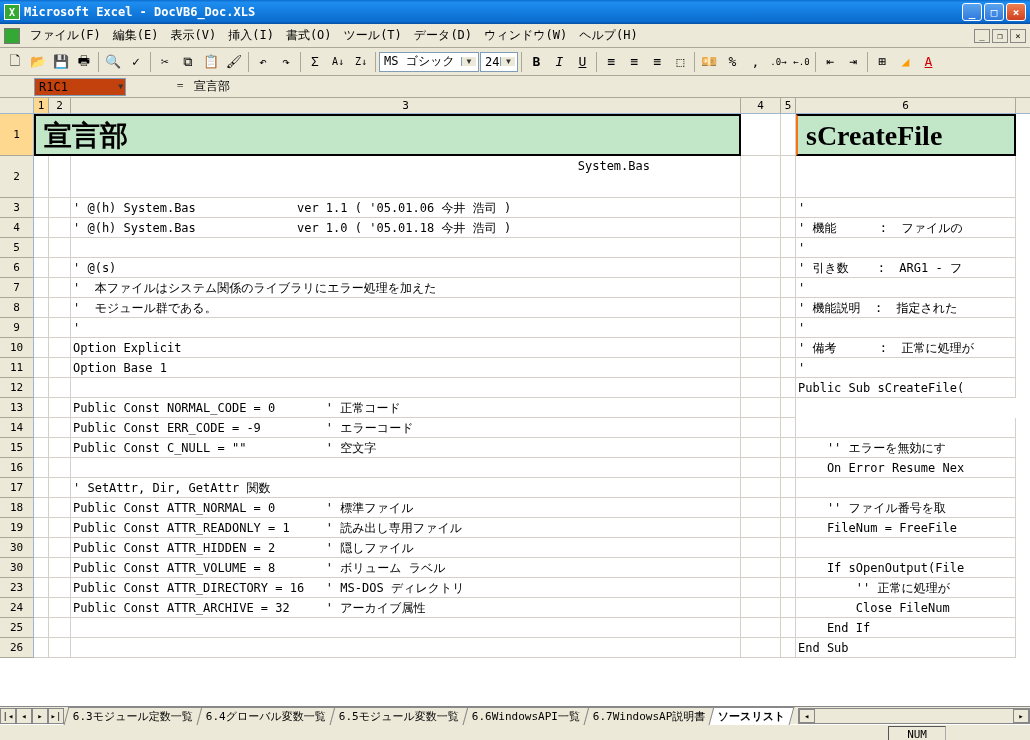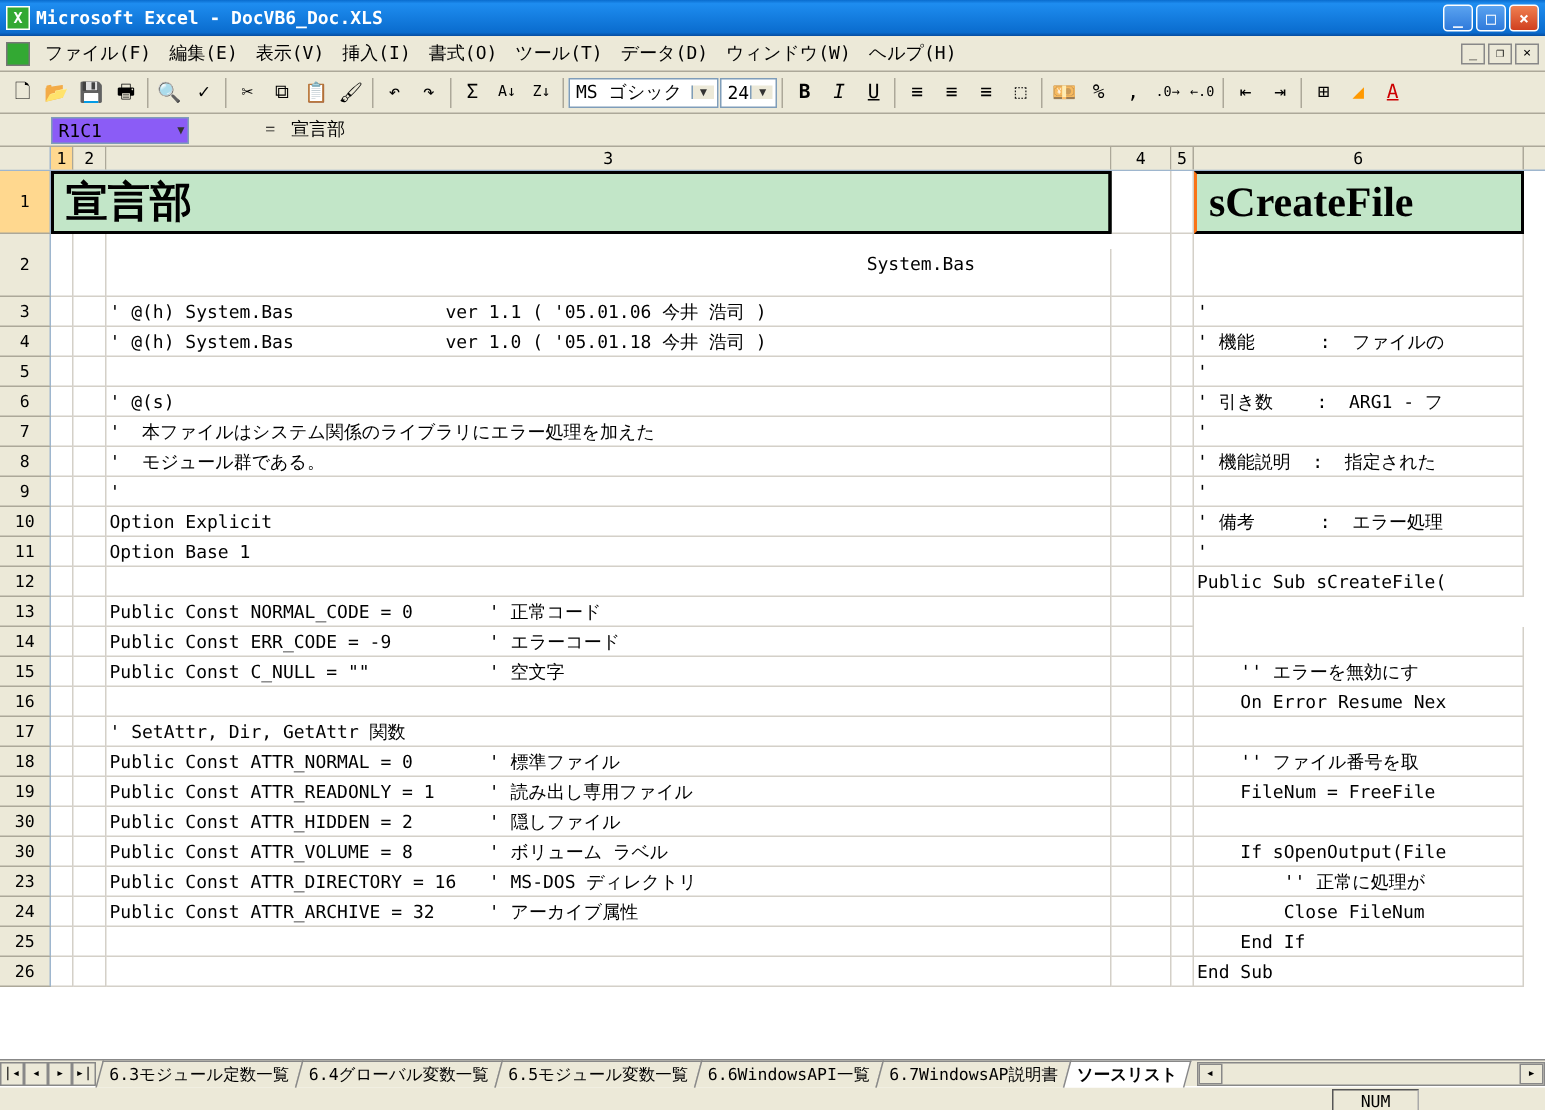--- a/index.html
+++ b/index.html
@@ -15,21 +15,21 @@
   .menubar .item{padding:2px 6px;cursor:default;}
   .docbtns{margin-left:auto;display:flex;gap:2px;}
   .docbtn{width:16px;height:14px;border:1px solid #888;background:#ece9d8;display:flex;align-items:center;justify-content:center;font-size:9px;}
   .toolbar{background:#ece9d8;border-bottom:1px solid #aca899;height:28px;display:flex;align-items:center;padding:0 4px;gap:1px;}
   .tbtn{width:22px;height:22px;display:flex;align-items:center;justify-content:center;font-size:13px;cursor:default;}
   .tsep{width:1px;height:20px;background:#aca899;margin:0 2px;}
   .font-sel{height:20px;border:1px solid #7f9db9;background:#fff;padding:0 18px 0 4px;font-family:"MS UI Gothic";font-size:12px;position:relative;min-width:100px;display:flex;align-items:center;}
   .font-sel::after{content:"▼";position:absolute;right:2px;font-size:8px;color:#333;background:#ece9d8;width:14px;text-align:center;border-left:1px solid #7f9db9;}
   .size-sel{min-width:36px;}
   .formula-bar{background:#ece9d8;border-bottom:1px solid #aca899;height:22px;display:flex;align-items:center;}
-  .name-box{width:92px;height:18px;background:#8b5cf6;border:1px solid #7f9db9;margin-left:34px;padding:0 4px;display:flex;align-items:center;position:relative;}
+  .name-box{width:92px;height:18px;background:#c2410c;border:1px solid #7f9db9;margin-left:34px;padding:0 4px;display:flex;align-items:center;position:relative;}
   .name-box::after{content:"▼";position:absolute;right:2px;font-size:8px;color:#333;}
   .fx{margin-left:50px;font-style:italic;font-family:serif;}
   .fval{margin-left:10px;}
   .grid-wrap{position:relative;height:608px;background:#fff;}
   .col-hdr-row{display:flex;height:16px;background:#ece9d8;border-bottom:1px solid #9eb6ce;}
   .corner{width:34px;border-right:1px solid #9eb6ce;background:#ece9d8;}
   .col-hdr{border-right:1px solid #aca899;text-align:center;font-size:11px;line-height:16px;background:#ece9d8;}
   .col-hdr.sel{background:#ffd88f;}
   .grid-body{overflow:hidden;height:592px;position:relative;}
   .row{display:flex;height:20px;}
@@ -168,21 +168,21 @@
       <div class="cell merged-title" style="width:707px;">宣言部</div>
       <div class="cell c4"></div>
       <div class="cell c5"></div>
       <div class="cell merged-title" style="width:220px;border-left:2px solid #f97316;">sCreateFile</div>
     </div>
 
     <div class="row big">
       <div class="row-hdr" style="line-height:42px;">2</div>
       <div class="cell c1"></div>
         <div class="cell c2"></div>
-      <div class="cell c3" style="text-align:right;padding-right:90px;margin-top:10px;">System.Bas</div>
+      <div class="cell c3" style="text-align:right;padding-right:90px;">System.Bas</div>
       <div class="cell c4"></div>
         <div class="cell c5"></div>
         <div class="cell c6"></div>
     </div>
 
     <div class="row">
         <div class="row-hdr">3</div>
         <div class="cell c1"></div>
         <div class="cell c2"></div>
         <div class="cell c3">' @(h) System.Bas              ver 1.1 ( '05.01.06 今井 浩司 )</div>
@@ -244,21 +244,21 @@
         <div class="cell c5"></div>
         <div class="cell c6">'</div>
       </div>
     <div class="row">
         <div class="row-hdr">10</div>
         <div class="cell c1"></div>
         <div class="cell c2"></div>
         <div class="cell c3">Option Explicit</div>
         <div class="cell c4"></div>
         <div class="cell c5"></div>
-        <div class="cell c6">' 備考      :  エラー処理</div>
+        <div class="cell c6">' 備考      :  正常に処理が</div>
       </div>
     <div class="row">
         <div class="row-hdr">11</div>
         <div class="cell c1"></div>
         <div class="cell c2"></div>
         <div class="cell c3">Option Base 1</div>
         <div class="cell c4"></div>
         <div class="cell c5"></div>
         <div class="cell c6">'</div>
       </div>

